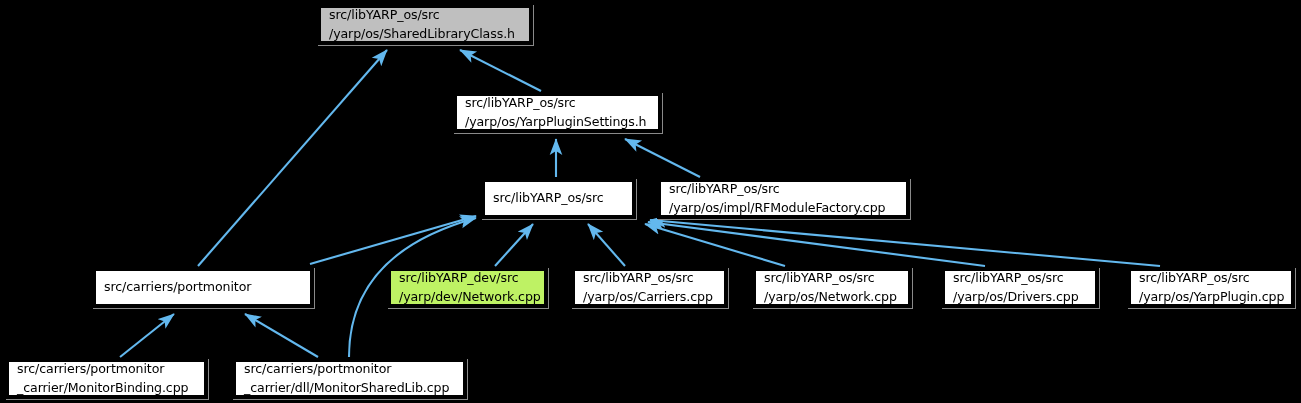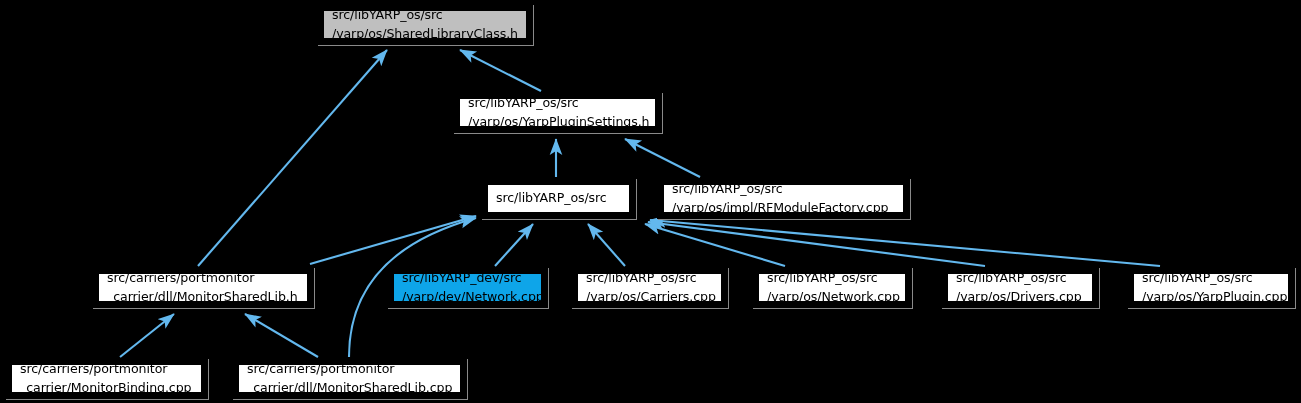--- a/index.html
+++ b/index.html
@@ -26,21 +26,21 @@
   #node-layer {
     position: absolute;
     left: 0;
     top: 0;
     width: 1301px;
     height: 403px;
   }
   .node {
     position: absolute;
     box-sizing: border-box;
-    border: 7px solid #ec4899;
+    border: 4px solid #ec4899;
     background: #ffffff;
     color: #000000;
     font-size: 12.6px;
     line-height: 1.45;
     padding: 3px 7px 3px 8px;
     white-space: pre;
     letter-spacing: -0.1px;
     box-shadow: 1px 1px 0 0 #8a8a8a;
     display: flex;
     flex-direction: column;
@@ -80,22 +80,22 @@
         <path d="M 120,357 L 174,314" stroke="#63b8ee" stroke-width="2.1" fill="none" marker-end="url(#arrowhead)"></path>
         <path d="M 318,357 L 245,314" stroke="#63b8ee" stroke-width="2.1" fill="none" marker-end="url(#arrowhead)"></path>
       </g>
   </svg>
 
   <div id="node-layer">
       <div class="node root" style="left: 317px; top: 4px; width: 216px; height: 41px; background: rgb(191, 191, 191); border-color: rgb(0, 0, 0);"><span class="line1">src/libYARP_os/src</span><span class="line2">/yarp/os/SharedLibraryClass.h</span></div>
       <div class="node" style="left: 453px; top: 92px; width: 209px; height: 41px; background: rgb(255, 255, 255); border-color: rgb(0, 0, 0);"><span class="line1">src/libYARP_os/src</span><span class="line2">/yarp/os/YarpPluginSettings.h</span></div>
       <div class="node" style="left: 481px; top: 178px; width: 155px; height: 41px; background: rgb(255, 255, 255); border-color: rgb(0, 0, 0);"><span class="line1">src/libYARP_os/src</span></div>
       <div class="node" style="left: 657px; top: 178px; width: 253px; height: 41px; background: rgb(255, 255, 255); border-color: rgb(0, 0, 0);"><span class="line1">src/libYARP_os/src</span><span class="line2">/yarp/os/impl/RFModuleFactory.cpp</span></div>
-      <div class="node" style="left: 92px; top: 267px; width: 222px; height: 41px; background: rgb(255, 255, 255); border-color: rgb(0, 0, 0);"><span class="line1">src/carriers/portmonitor</span><span class="line2">_carrier/dll/MonitorSharedLib.h</span></div>
-      <div class="node" style="left: 387px; top: 267px; width: 161px; height: 41px; background: #0ea5e9; border-color: rgb(0, 0, 0);"><span class="line1">src/libYARP_dev/src</span><span class="line2">/yarp/dev/Network.cpp</span></div>
+      <div class="node" style="left: 92px; top: 267px; width: 222px; height: 41px; background: rgb(255, 255, 255); border-color: rgb(0, 0, 0);"><span class="line1">src/carriers/portmonitor</span></div>
+      <div class="node" style="left: 387px; top: 267px; width: 161px; height: 41px; background: #bef264; border-color: rgb(0, 0, 0);"><span class="line1">src/libYARP_dev/src</span><span class="line2">/yarp/dev/Network.cpp</span></div>
       <div class="node" style="left: 571px; top: 267px; width: 157px; height: 41px; background: rgb(255, 255, 255); border-color: rgb(0, 0, 0);"><span class="line1">src/libYARP_os/src</span><span class="line2">/yarp/os/Carriers.cpp</span></div>
       <div class="node" style="left: 752px; top: 267px; width: 160px; height: 41px; background: rgb(255, 255, 255); border-color: rgb(0, 0, 0);"><span class="line1">src/libYARP_os/src</span><span class="line2">/yarp/os/Network.cpp</span></div>
       <div class="node" style="left: 941px; top: 267px; width: 158px; height: 41px; background: rgb(255, 255, 255); border-color: rgb(0, 0, 0);"><span class="line1">src/libYARP_os/src</span><span class="line2">/yarp/os/Drivers.cpp</span></div>
       <div class="node" style="left: 1127px; top: 267px; width: 168px; height: 41px; background: rgb(255, 255, 255); border-color: rgb(0, 0, 0);"><span class="line1">src/libYARP_os/src</span><span class="line2">/yarp/os/YarpPlugin.cpp</span></div>
       <div class="node" style="left: 5px; top: 358px; width: 203px; height: 41px; background: rgb(255, 255, 255); border-color: rgb(0, 0, 0);"><span class="line1">src/carriers/portmonitor</span><span class="line2">_carrier/MonitorBinding.cpp</span></div>
       <div class="node" style="left: 232px; top: 358px; width: 235px; height: 41px; background: rgb(255, 255, 255); border-color: rgb(0, 0, 0);"><span class="line1">src/carriers/portmonitor</span><span class="line2">_carrier/dll/MonitorSharedLib.cpp</span></div>
     </div>
 
 </div>
 

